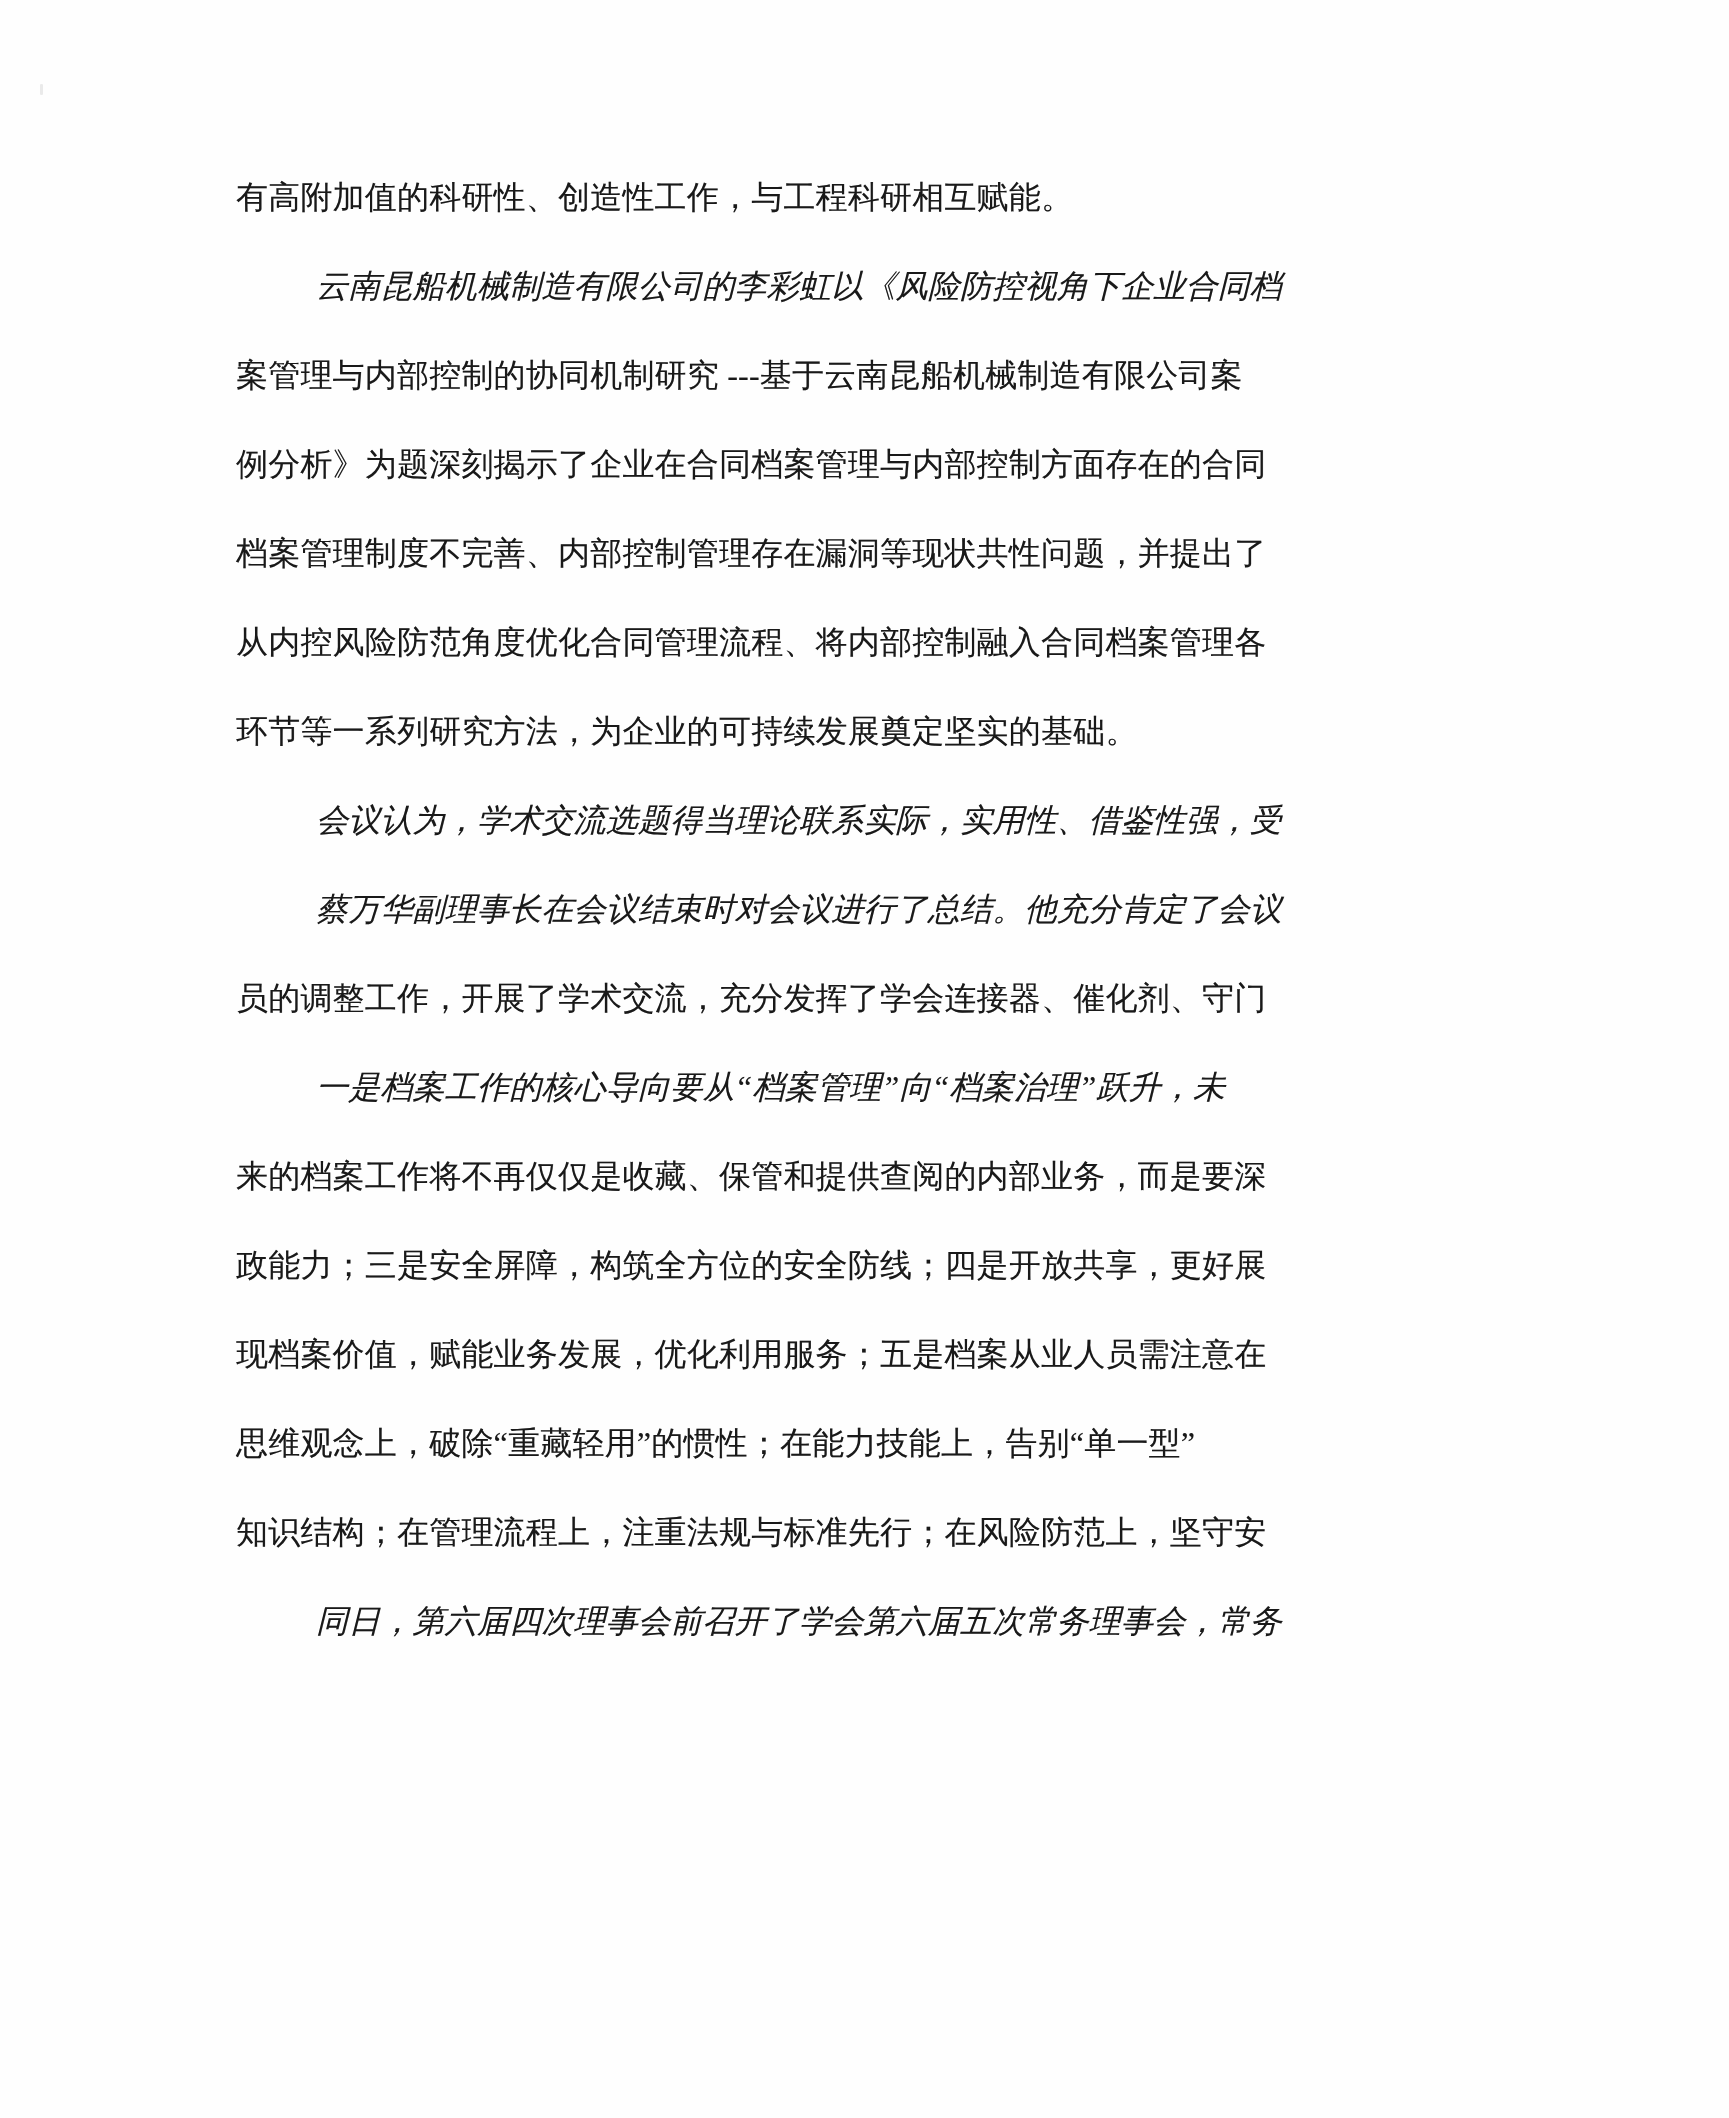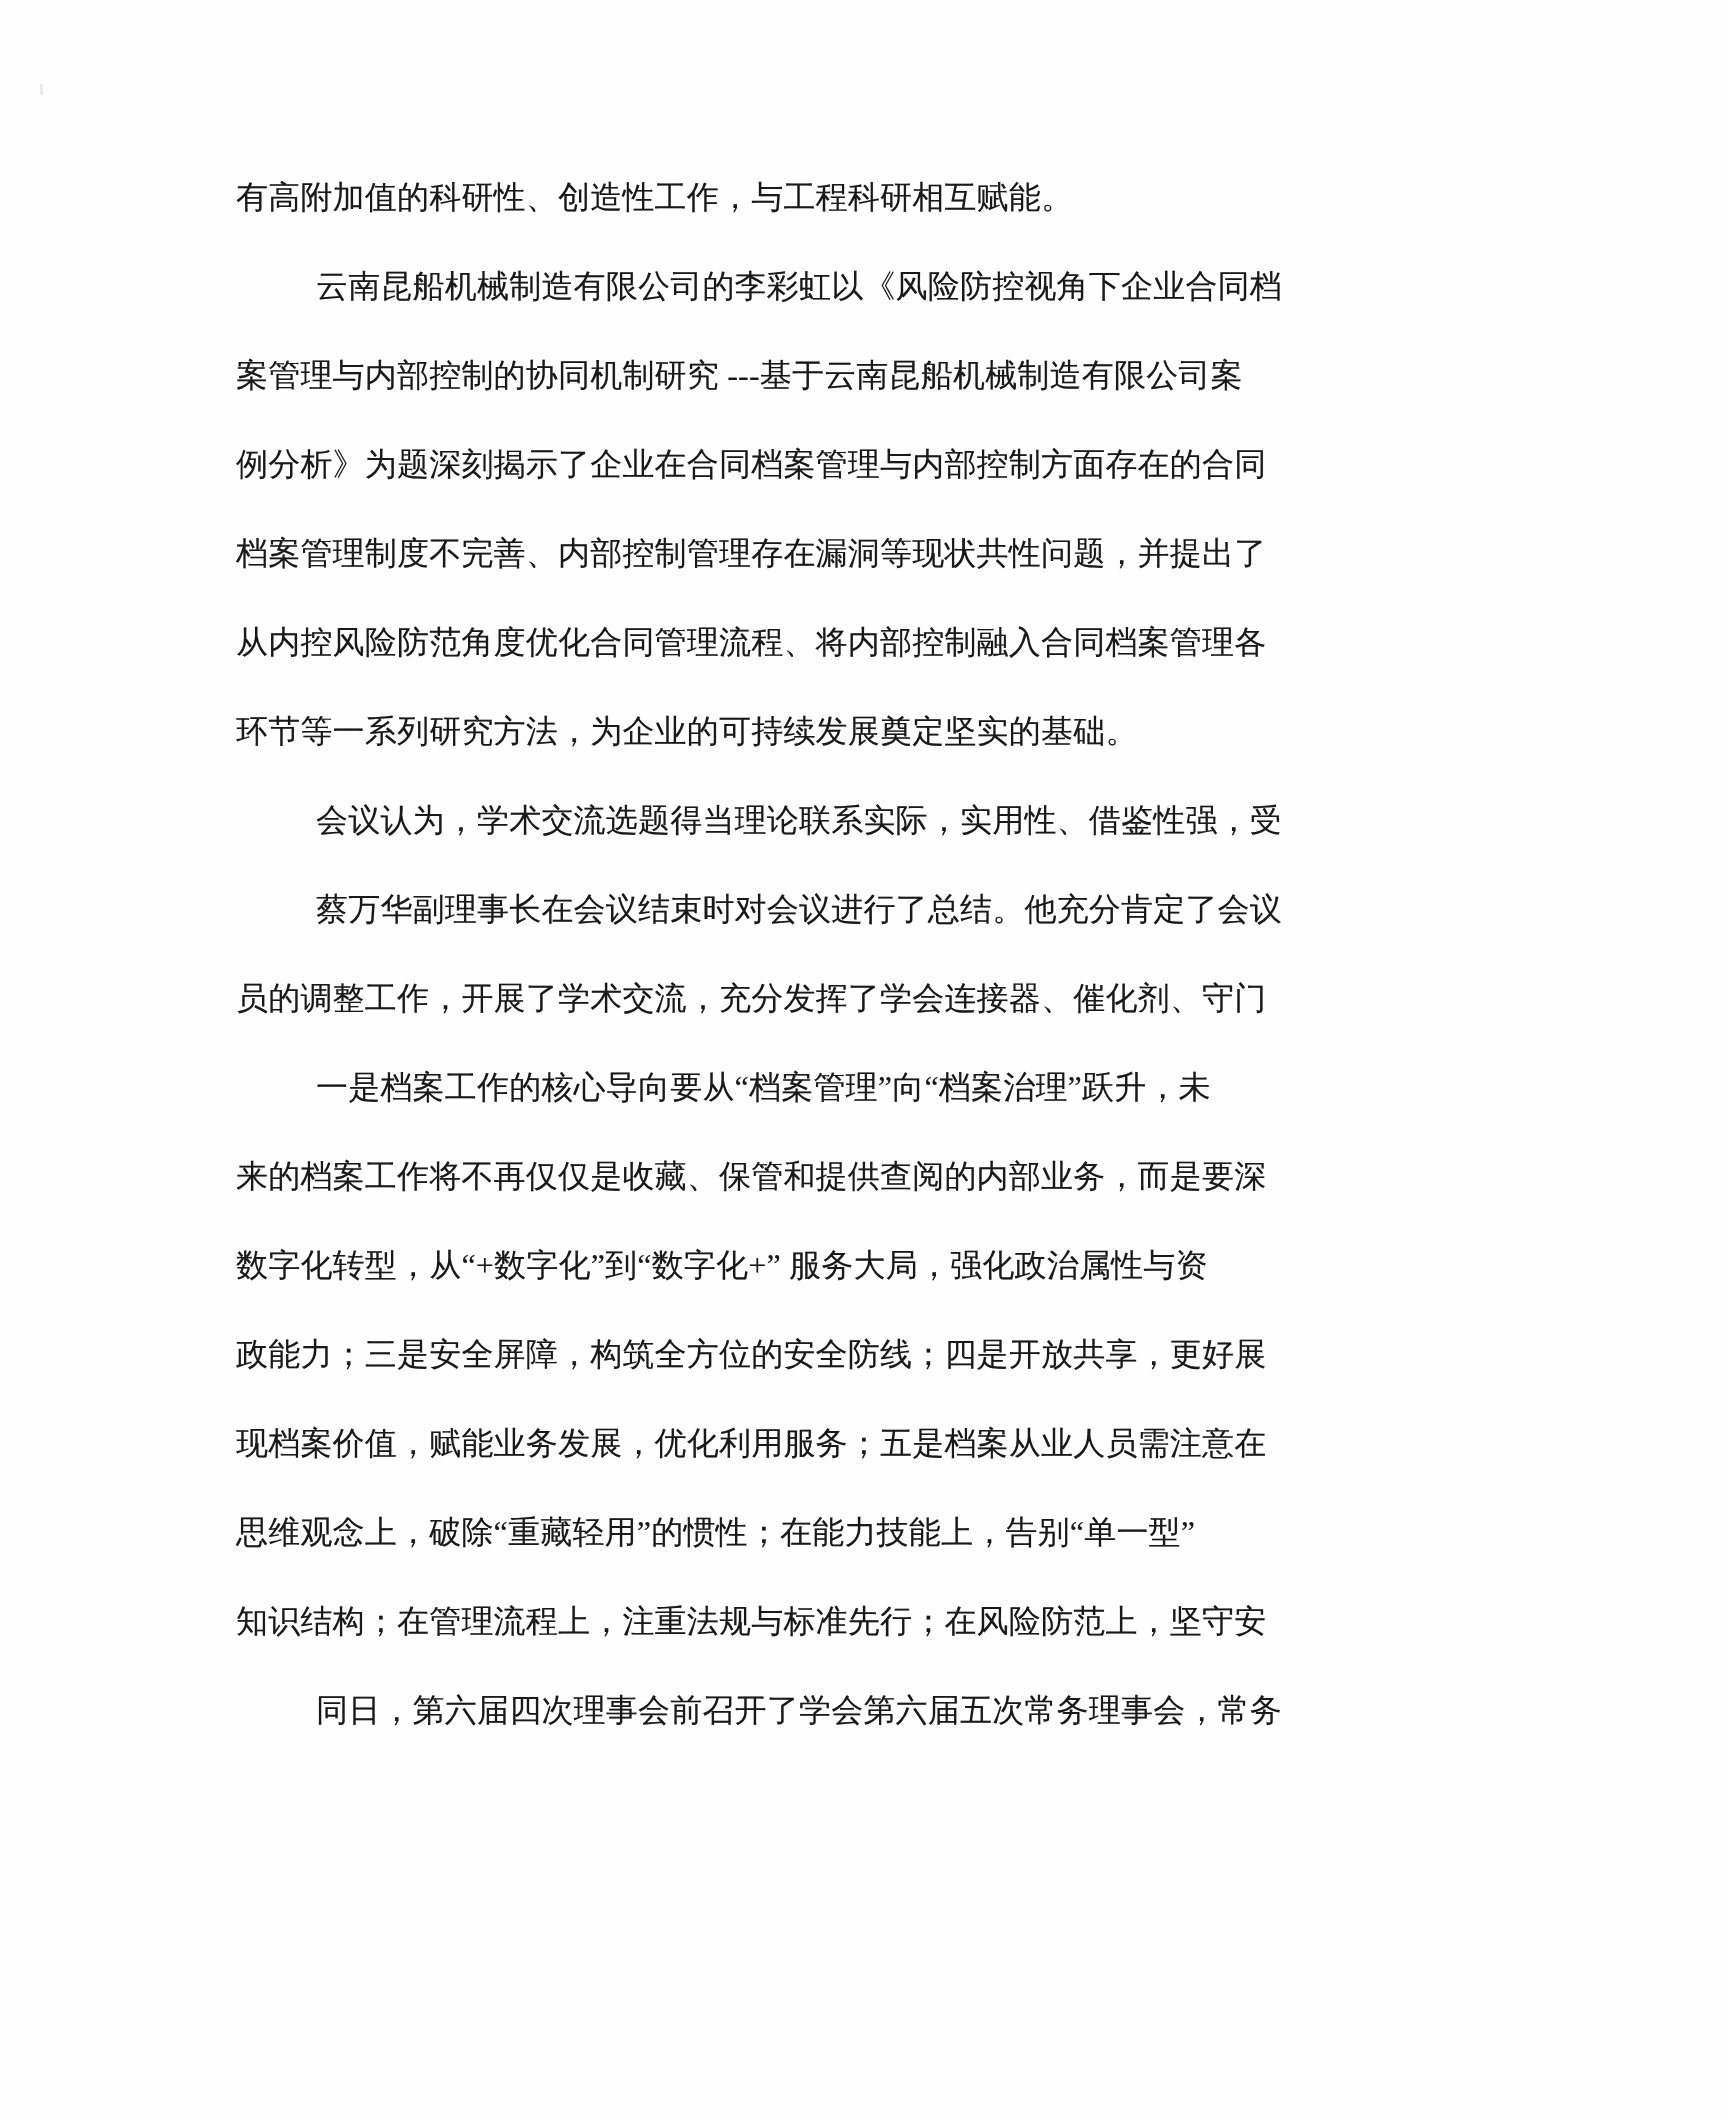--- a/index.html
+++ b/index.html
@@ -25,20 +25,21 @@
     height: 89px;
     line-height: 89px;
     font-size: 32px;
     color: #191919;
     letter-spacing: 0.2px;
     white-space: nowrap;
     text-shadow: 0.2px 0.2px 0.2px rgba(20,20,20,0.35);
   }
   .line.indent {
     padding-left: 80px;
+    font-style: italic;
   }
   
   .scan-artifact {
     position: absolute;
     left: 40px;
     top: 84px;
     width: 2.5px;
     height: 11px;
     background: #d9d9d9;
     opacity: 0.55;
@@ -57,21 +58,20 @@
     <div class="line">案管理与内部控制的协同机制研究 ---基于云南昆船机械制造有限公司案</div>
     <div class="line">例分析》为题深刻揭示了企业在合同档案管理与内部控制方面存在的合同</div>
     <div class="line">档案管理制度不完善、内部控制管理存在漏洞等现状共性问题，并提出了</div>
     <div class="line">从内控风险防范角度优化合同管理流程、将内部控制融入合同档案管理各</div>
     <div class="line">环节等一系列研究方法，为企业的可持续发展奠定坚实的基础。</div>
     <div class="line indent">会议认为，学术交流选题得当理论联系实际，实用性、借鉴性强，受</div>
     <div class="line indent">蔡万华副理事长在会议结束时对会议进行了总结。他充分肯定了会议</div>
     <div class="line">员的调整工作，开展了学术交流，充分发挥了学会连接器、催化剂、守门</div>
     <div class="line indent">一是档案工作的核心导向要从“档案管理”向“档案治理”跃升，未</div>
     <div class="line">来的档案工作将不再仅仅是收藏、保管和提供查阅的内部业务，而是要深</div>
-    <div class="line">数字化转型，从“+数字化”到“数字化+” 服务大局，强化政治属性与资</div>
     <div class="line">政能力；三是安全屏障，构筑全方位的安全防线；四是开放共享，更好展</div>
     <div class="line">现档案价值，赋能业务发展，优化利用服务；五是档案从业人员需注意在</div>
     <div class="line">思维观念上，破除“重藏轻用”的惯性；在能力技能上，告别“单一型”</div>
     <div class="line">知识结构；在管理流程上，注重法规与标准先行；在风险防范上，坚守安</div>
     <div class="line indent">同日，第六届四次理事会前召开了学会第六届五次常务理事会，常务</div>
   </div>
 
 </div>
 
 

